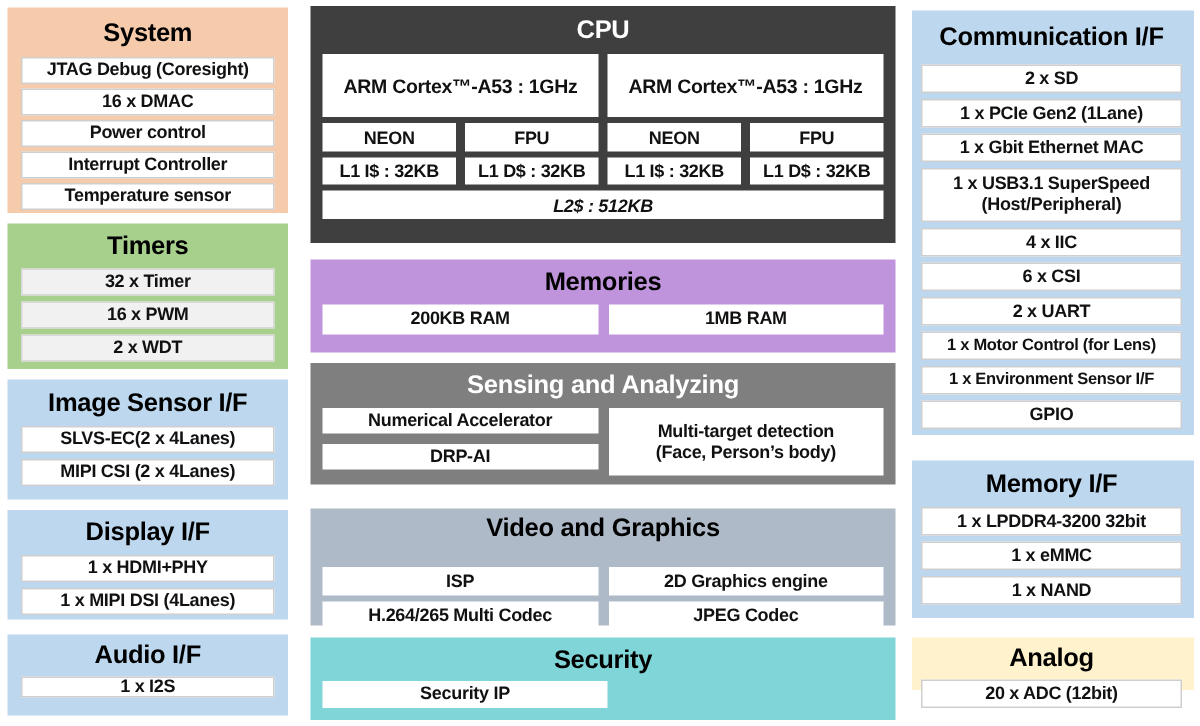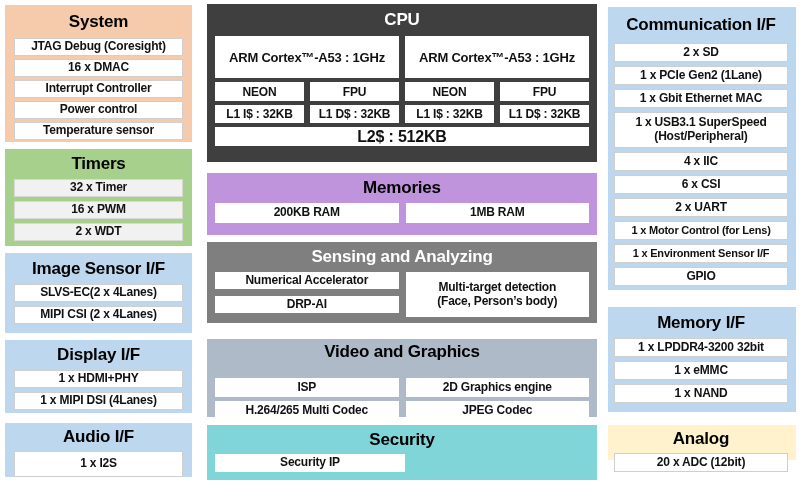--- a/index.html
+++ b/index.html
@@ -45,34 +45,34 @@
   .b-imgsensor .rows { gap:4px; }
   .b-imgsensor .row { height:18px; }
 
   .b-display { background:var(--lightblue); height:73px; padding:0 9px; margin-top:7px; }
   .b-display .title { line-height:30px; }
   .b-display .rows { gap:4px; }
   .b-display .row { height:18px; }
 
   .b-audio { background:var(--lightblue); height:54px; padding:0 9px; margin-top:10px; }
   .b-audio .title { line-height:28px; }
-  .b-audio .row { height:26px; }
+  .b-audio .row { height:14px; }
 
   
   .b-cpu { background:var(--cpudark); height:158px; padding:0 8px; }
   .b-cpu .title { line-height:32px; }
   .cpu-grid { display:grid; grid-template-columns:repeat(4,1fr); gap:4px 6px; }
   .cpu-grid .cell {
     background:#fff; font-size:12px; color:#111; letter-spacing:-0.2px;
     display:flex; align-items:center; justify-content:center; text-align:center;
   }
   .cell.core { grid-column:span 2; height:42px; font-size:13px; }
   .cell.unit { height:19px; }
   .cell.l1   { height:18px; }
-  .cell.l2   { grid-column:1 / -1; height:19px; font-size:16px; }
+  .cell.l2   { grid-column:1 / -1; height:19px; font-size:12px;font-style:italic; }
 
   .b-memories { background:var(--purple); height:62px; padding:0 8px; margin-top:11px; }
   .b-memories .title { line-height:30px; }
   .duo { display:grid; grid-template-columns:1fr 1fr; gap:7px; }
   .b-memories .row { height:20px; border:none; }
 
   .b-sensing { background:var(--gray); height:81px; padding:0 8px; margin-top:7px; }
   .b-sensing .title { line-height:30px; }
   .sense-grid { display:grid; grid-template-columns:1fr 1fr; gap:7px; align-items:start; }
   .sense-left { display:flex; flex-direction:column; gap:7px; }
@@ -110,22 +110,22 @@
 
 <div class="diagram">
 
   <div class="col col-left">
 
     <section class="block b-system">
       <div class="title">System</div>
       <div class="rows">
         <div class="row">JTAG Debug (Coresight)</div>
         <div class="row">16 x DMAC</div>
+        <div class="row">Power control</div>
         <div class="row">Interrupt Controller</div>
-        <div class="row">Power control</div>
         <div class="row">Temperature sensor</div>
       </div>
     </section>
 
     <section class="block b-timers">
       <div class="title">Timers</div>
       <div class="rows">
         <div class="row">32 x Timer</div>
         <div class="row">16 x PWM</div>
         <div class="row">2 x WDT</div>

